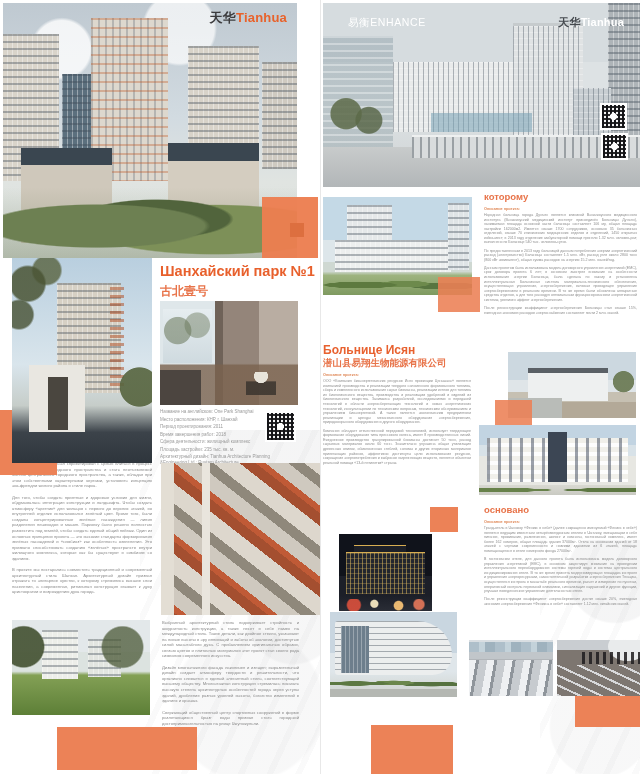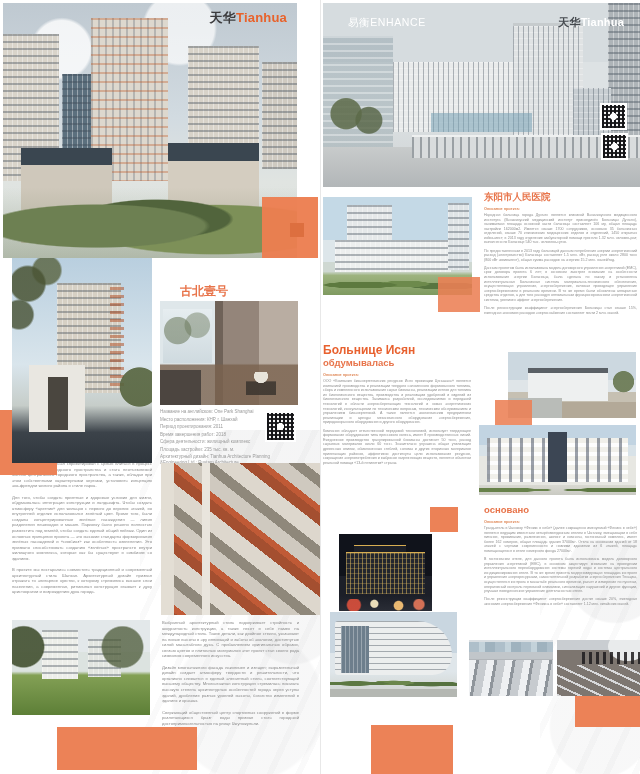--- a/index.html
+++ b/index.html
@@ -33,21 +33,21 @@
   .enhance{position:absolute;color:#fff;font-size:10.5px;letter-spacing:.6px;white-space:nowrap;}
 
   
   .qr{position:absolute;border:2px solid #fff;background:
       radial-gradient(circle at 50% 50%, #ffffff 0 3.2px, transparent 3.8px),
       repeating-linear-gradient(0deg, rgba(20,20,22,.9) 0 2px, transparent 2px 4px),
       repeating-linear-gradient(90deg, #16161a 0 2px, #f3f3f3 2px 4px);}
 
   
   .title-ru{position:absolute;color:#e8602c;font-weight:bold;font-size:14.5px;white-space:nowrap;}
-  .title-cn{position:absolute;color:#e8744a;font-weight:bold;font-size:12px;margin-left:20px;}
+  .title-cn{position:absolute;color:#e8744a;font-weight:bold;font-size:12px;}
   .info{position:absolute;width:142px;}
   .info p{margin:0 0 1.5px;font-size:4.5px;line-height:1.35;color:#9a9a9a;}
   .bodycol p{margin:0 0 6px;font-size:4.2px;line-height:1.32;color:#8c8c8c;text-align:justify;}
   .bodycol{position:absolute;}
 
   
   .sec{position:absolute;}
   .sec .h-ru{margin:0;color:#e8612f;font-weight:bold;font-size:12px;line-height:1.1;}
   .sec .h-cn{margin:1px 0 4px;color:#e8744a;font-weight:bold;font-size:9.5px;line-height:1.15;}
   .sec .lbl{margin:0 0 2px;color:#e08a5a;font-weight:bold;font-size:3.8px;}
@@ -254,20 +254,21 @@
   <div class="sq sq-tall"></div>
   <div class="ph ph-tall">
     <div class="tp-tower tex-win"></div>
     <div class="tp-orange"></div>
     <div class="tp-gate"></div>
     <div class="tp-gate-open"></div>
     <div class="tp-trees"></div>
     <div class="tp-bush"></div>
   </div>
 
+  <div class="title-ru" style="left:160px;top:263px;">Шанхайский парк №1</div>
   <div class="title-cn" style="left:160px;top:283px;">古北壹号</div>
 
   <div class="ph ph-int">
     <div class="int-view"></div>
     <div class="int-sofa"></div>
     <div class="int-table"></div>
   </div>
 
   <div class="info" style="left:160px;top:409px;">
     <p>Название на английском: One Park Shanghai</p>
@@ -330,31 +331,31 @@
 
   <div class="ph ph-hosp">
     <div class="hs-tower tex-win"></div>
     <div class="hs-slab tex-win"></div>
     <div class="hs-right tex-win"></div>
     <div class="hs-bush"></div>
   </div>
   <div class="sq translucent sq-hosp"></div>
 
   <div class="sec" style="left:484px;top:191px;width:153px;">
-    <p class="h-cn">东阳市人民医院</p>
+    <p class="h-cn">которому</p>
     <p class="lbl">Описание проекта:</p>
     <p class="t">Народная больница города Дунъян является клиникой Вэньчжоуского медицинского института (Вэньчжоуский медицинский институт присоединён Больницы Дунъян), занимаемая площадь основной части больницы составляет 106 му, общая площадь застройки 162000м2. Имеется свыше 1700 сотрудников, основано 35 больничных отделений, свыше 70 клинических медицинских отделов и отделений, 1450 открытых койко-мест; в 2013 году отделение амбулаторной помощи приняло 1.32 млн. человек-раз; выполнено по Больнице 540 тыс. человеко-суток.</p>
     <p class="t">По предоставленным в 2013 году больницей данным потребления энергии энергетический расход (электричество) Больницы составляет 1.5 млн. кВт, расход угля около 2800 тонн (800 кВт эквивалент), общая сумма расходов на энергию 15.2 млн. юаней/год.</p>
     <p class="t">Данным проектом была использована модель договорного управления энергетикой (ЕМС), срок договора проекта 6 лет; в основном заостряя внимание на особенности использования энергии Больницы, была сделана по заказу и установлена интеллектуальная Больничная система материально-технического обеспечения, осуществляющая управление, энергосбережение, включая проводящее управление энергосбережением в реальном времени. В то же время были обновлены аппаратные средства отделов, а для того расходуя оптимальным функционированием энергетической системы, увеличен эффект энергосбережения.</p>
     <p class="t">После реконструкции коэффициент энергосбережения Больницы стал свыше 15%, ежегодная экономия расходов энергоснабжения составляет почти 2 млн. юаней.</p>
   </div>
 
   <div class="sec" style="left:323px;top:344px;width:148px;">
     <p class="h-ru">Больнице Исян</p>
-    <p class="h-cn">обдумывалась</p>
+    <p class="h-cn">潜山县易翔生物能源有限公司</p>
     <p class="lbl">Описание проекта:</p>
     <p class="t">ООО «Компания биоэнергетических ресурсов Исян провинции Цяньшань» является компанией производства и реализации твердого соломенного формованного топлива, сбора и комплексного использования сырья биомассы, реализации котлов для топлива из биологического вещества, производства и реализации удобрений и изделий из биологического вещества. Занимаясь разработкой, исследованиями и передачей технологий в области энергосберегающих технологий и новых энергетических технологий, консультациями по техническим вопросам, техническим обслуживанием и управлением биоэнергетикой. А также является экологическим предприятием реализации и аренды механического оборудования энергосбережения, природоохранного оборудования и другого оборудования.</p>
     <p class="t">Компания обладает отечественной передовой технологией, использует твердеющее формование оборудования типа прессового колеса, имеет 8 производственных линий. Ежедневное производство гранулированной биомассы достигает 50 тонн, расход сырьевых материалов около 60 тонн. Значительно улучшена общая утилизация древесных опилок, обмолоченных стеблей, соломы и других вторичных материалов прилегающих районов, эффективно достигнуты цели использования ресурсов, сокращения энергопотребления и выбросов загрязняющих веществ, является объектом реальной помощи «13-й пятилетки» страны.</p>
   </div>
 
   <div class="ph ph-fact">
     <div class="fa-bld"></div>
     <div class="fa-trees"></div>
     <div class="fa-drive"></div>
   </div>

